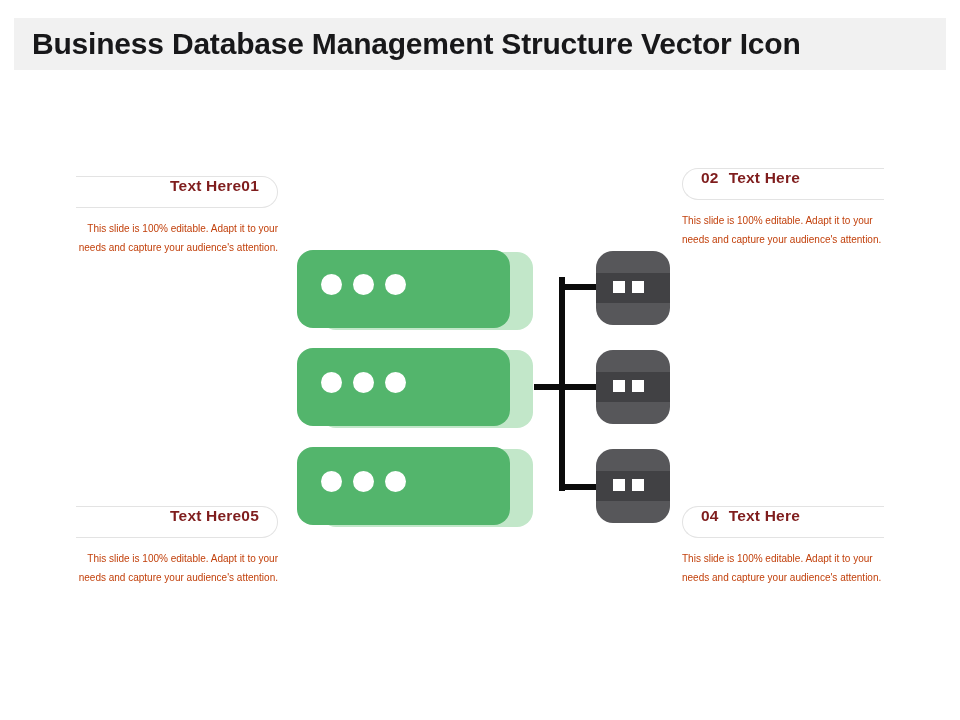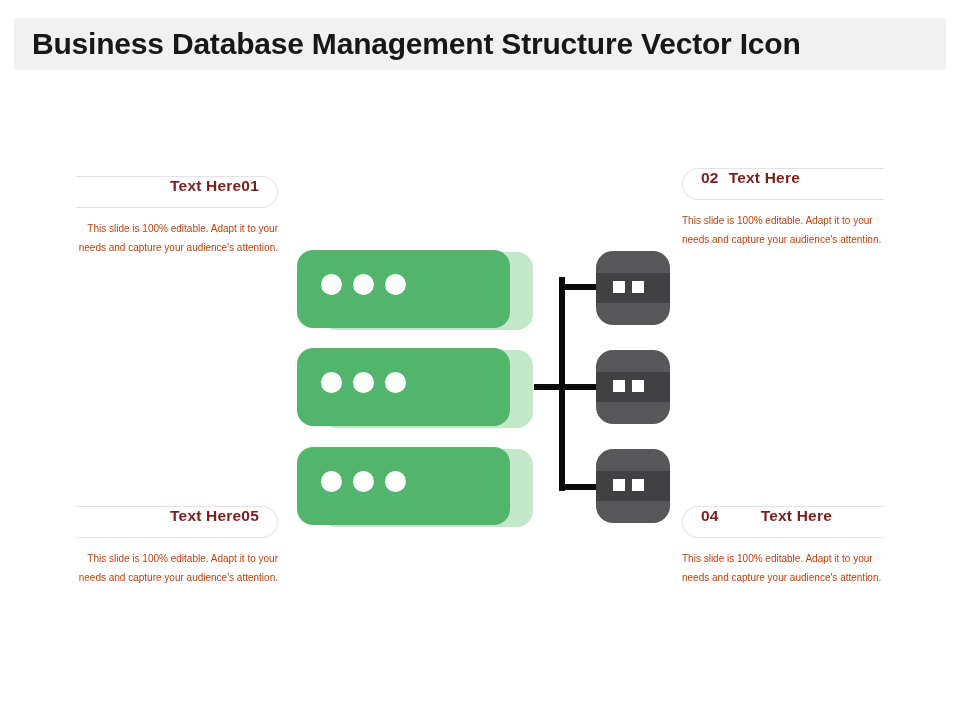--- a/index.html
+++ b/index.html
@@ -86,21 +86,21 @@
   .body-text.align-left  { text-align: left; }
 
   
   #callout-01 { left:  76px; top: 176px; }
   #callout-01 .pill { width: 202px; }
   #callout-02 { left: 682px; top: 168px; }
   #callout-02 .pill { width: 202px; }
   #callout-03 { left:  76px; top: 506px; }
   #callout-03 .pill { width: 202px; }
   #callout-04 { left: 682px; top: 506px; }
-  #callout-04 .pill { width: 202px; gap: 32px; }
+  #callout-04 .pill { width: 202px; }
 
   
   .stage {
     position: absolute;
     left: 0;
     top: 0;
     width: 960px;
     height: 720px;
     pointer-events: none;
   }

